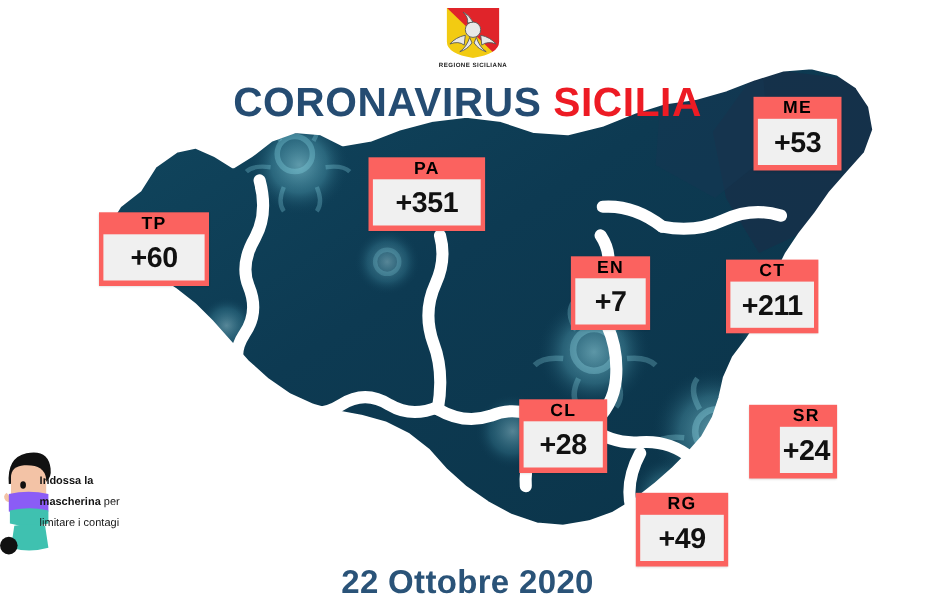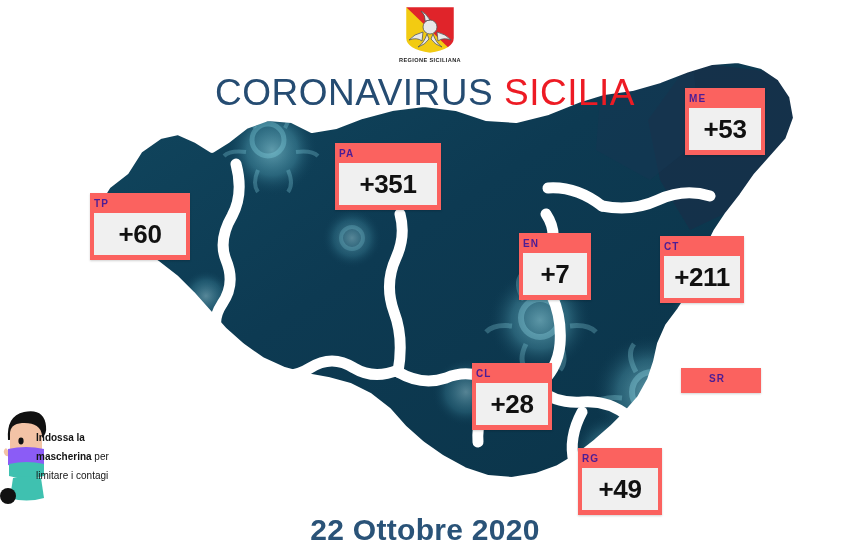--- a/index.html
+++ b/index.html
@@ -24,42 +24,42 @@
   #logo-shield { display:block; margin: 0 auto; }
   #logo-caption {
     font-size: 5.6px; font-weight: bold; letter-spacing: .4px;
     color: #1d1d1d; margin-top: 1px;
   }
 
   
   #title {
     position: absolute; left: 0; top: 72px; width: 850px;
     text-align: center;
-    font-size: 37px; font-weight: normal; letter-spacing: .5px;
+    font-size: 37px; font-weight: bold; letter-spacing: .5px;
     white-space: nowrap;
   }
   #title .w1 { color: #254c72; }
   #title .w2 { color: #ed1b24; }
 
   
   #map-layer {
     position: absolute; left: 0; top: 0; width: 850px; height: 560px;
   }
 
   
   .pbox {
     position: absolute;
     background: #fb625f;
     padding: 3px 4px 5px 4px;
     box-shadow: 0 1px 2px rgba(0,0,0,.18);
   }
   .pbox .code {
-    color: #4c1d95;
-    font-size: 10px; font-weight: bold; letter-spacing: 1.1px;
-    text-align: left;
+    color: #000000;
+    font-size: 16px; font-weight: bold; letter-spacing: 1.1px;
+    text-align: center;
     line-height: 16px;
     height: 17px;
   }
   .pbox .val {
     background: #f0f0f0;
     color: #111111;
     font-size: 26px; font-weight: bold; letter-spacing: -.4px;
     text-align: center;
     line-height: 42px;
   }
@@ -243,20 +243,21 @@
   </div>
 
 
   <div class="pbox" style="left:472px; top:363px; width:80px;">
     <div class="code">CL</div>
     <div class="val">+28</div>
   </div>
 
   <div class="pbox" style="left:681px; top:368px; width:80px;padding-left:28px;">
     <div class="code">SR</div>
+    <div class="val">+24</div>
   </div>
 
   <div class="pbox" style="left:578px; top:448px; width:84px;">
     <div class="code">RG</div>
     <div class="val">+49</div>
   </div>
 
   <svg id="mask-figure" width="52" height="108" viewBox="0 0 52 108">
     <path d="M8,36 q-2,-24 16,-28 q20,-4 22,14 q1,8 -4,12 z" fill="#111111"></path>
     <path d="M10,30 q0,-10 12,-11 q18,-1 20,12 l0,30 q0,14 -16,14 q-16,0 -16,-16 z" fill="#f3c3a6"></path>

